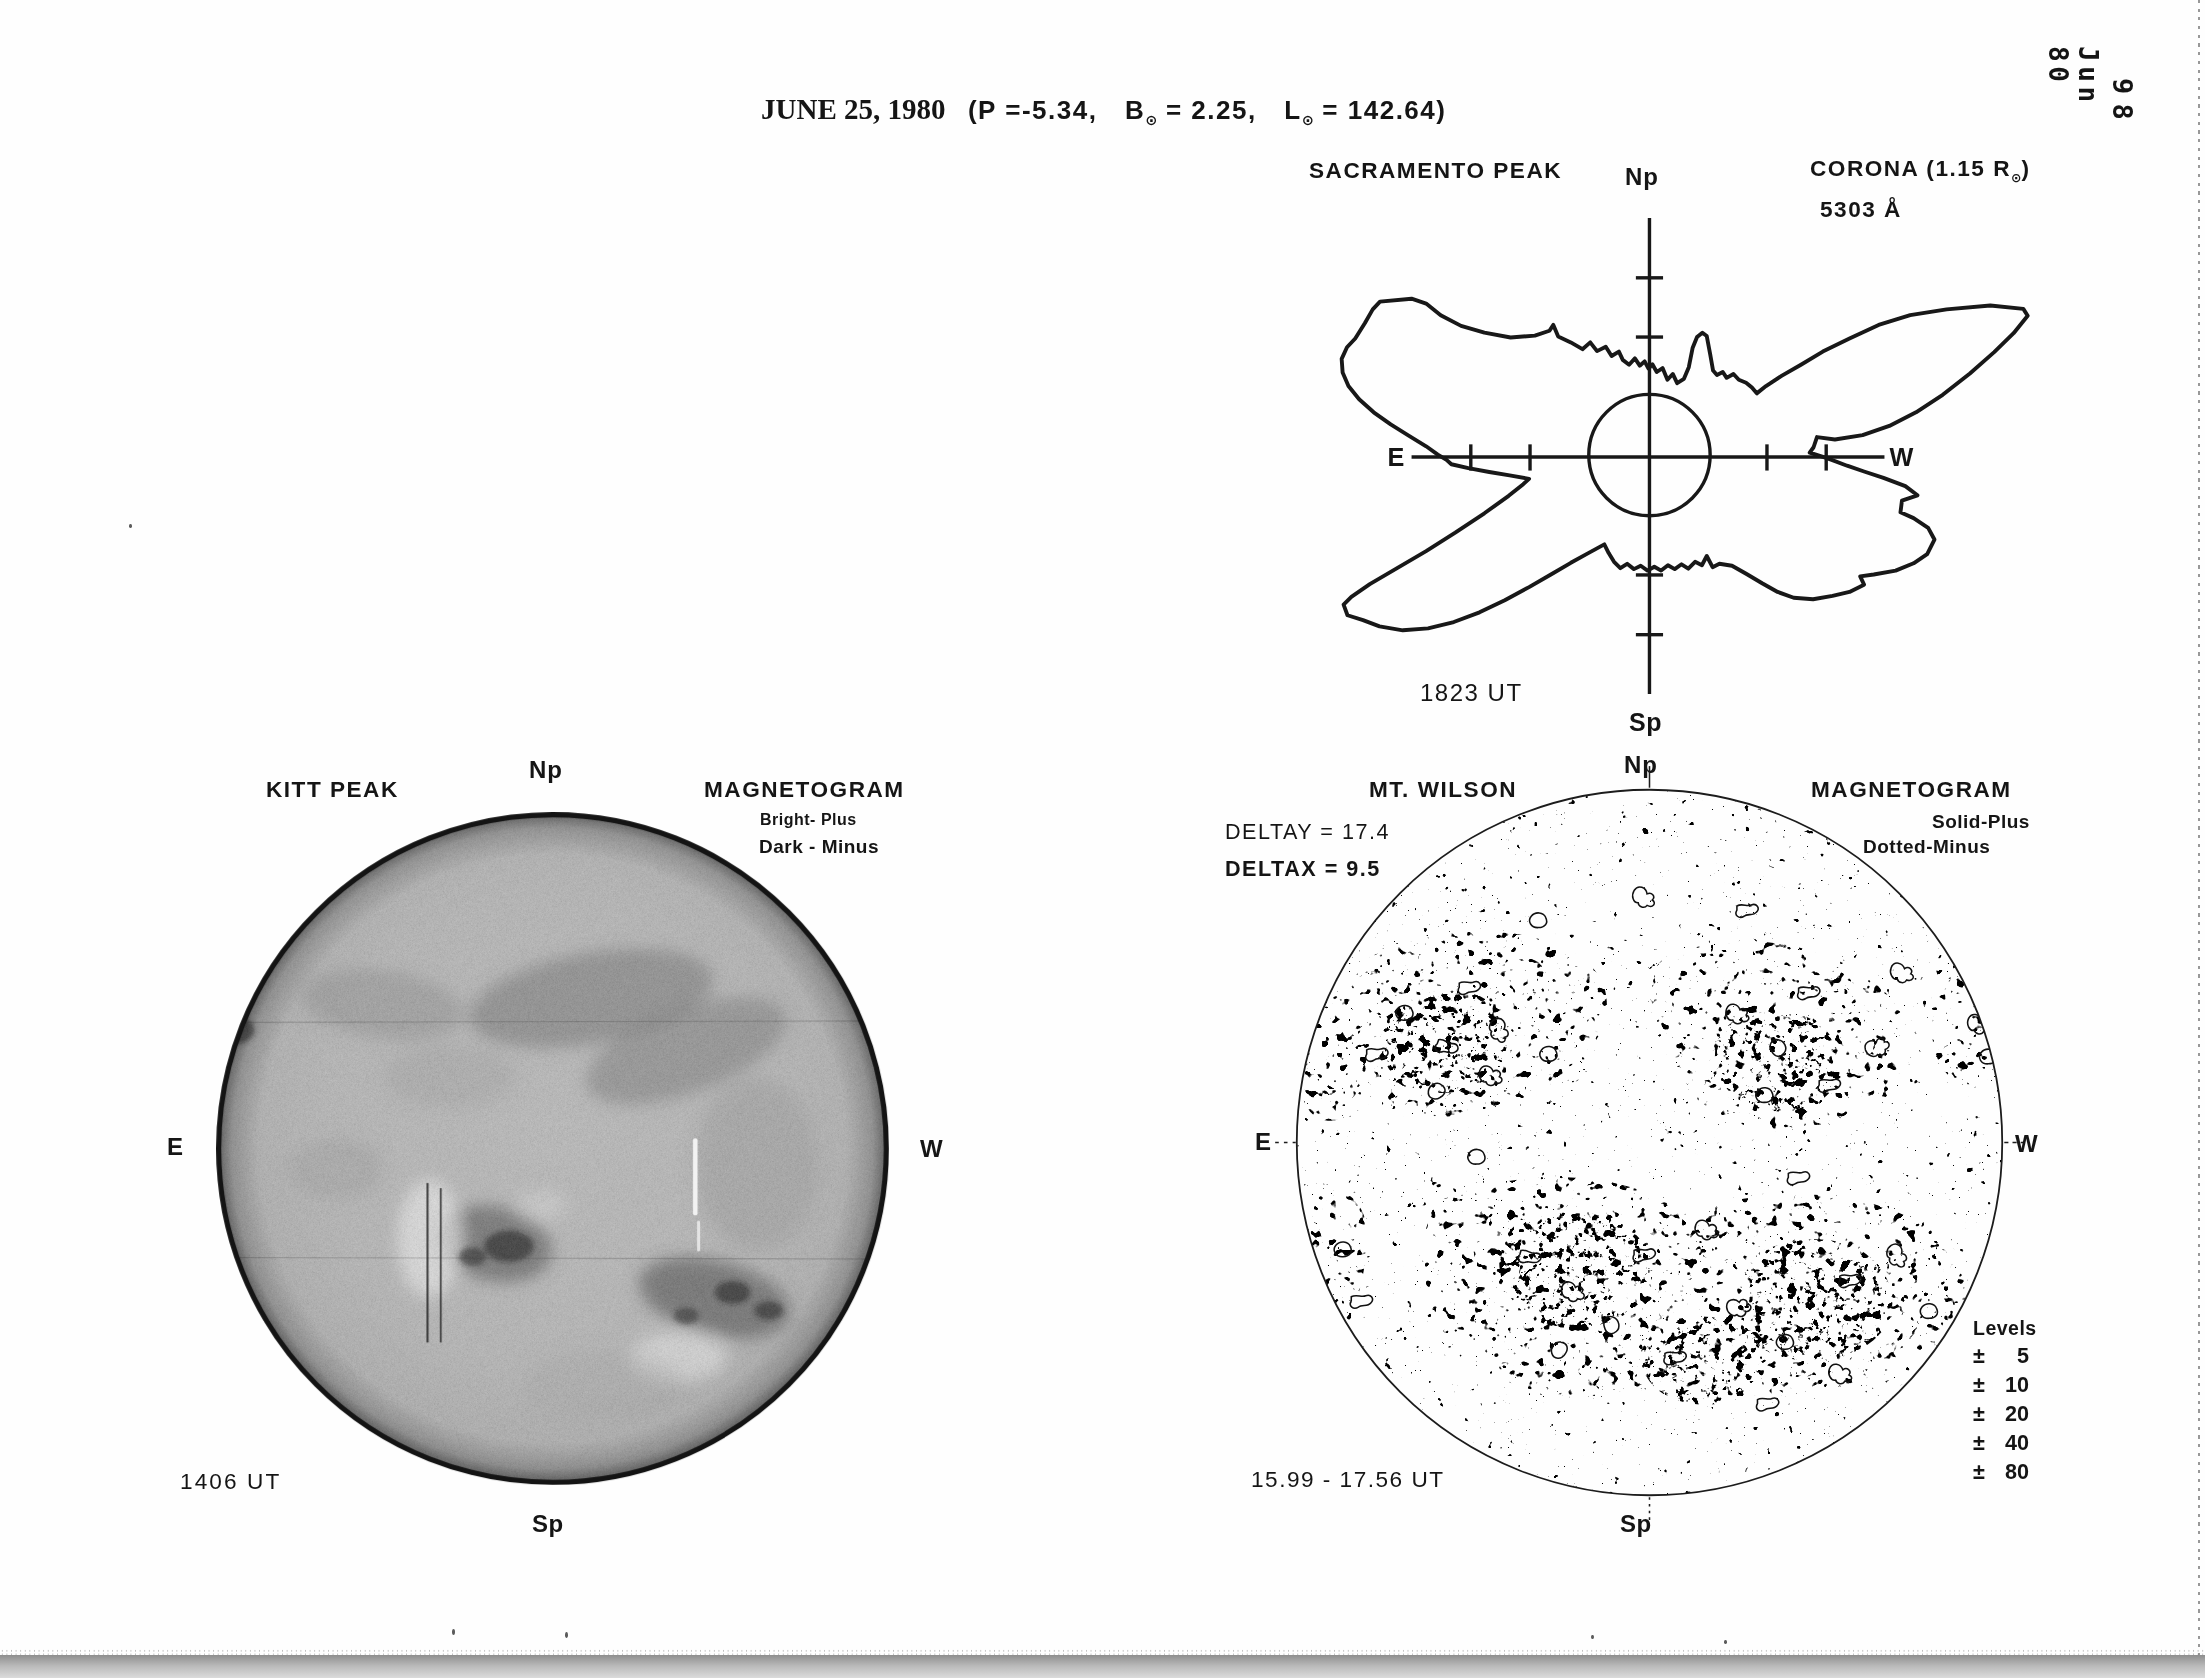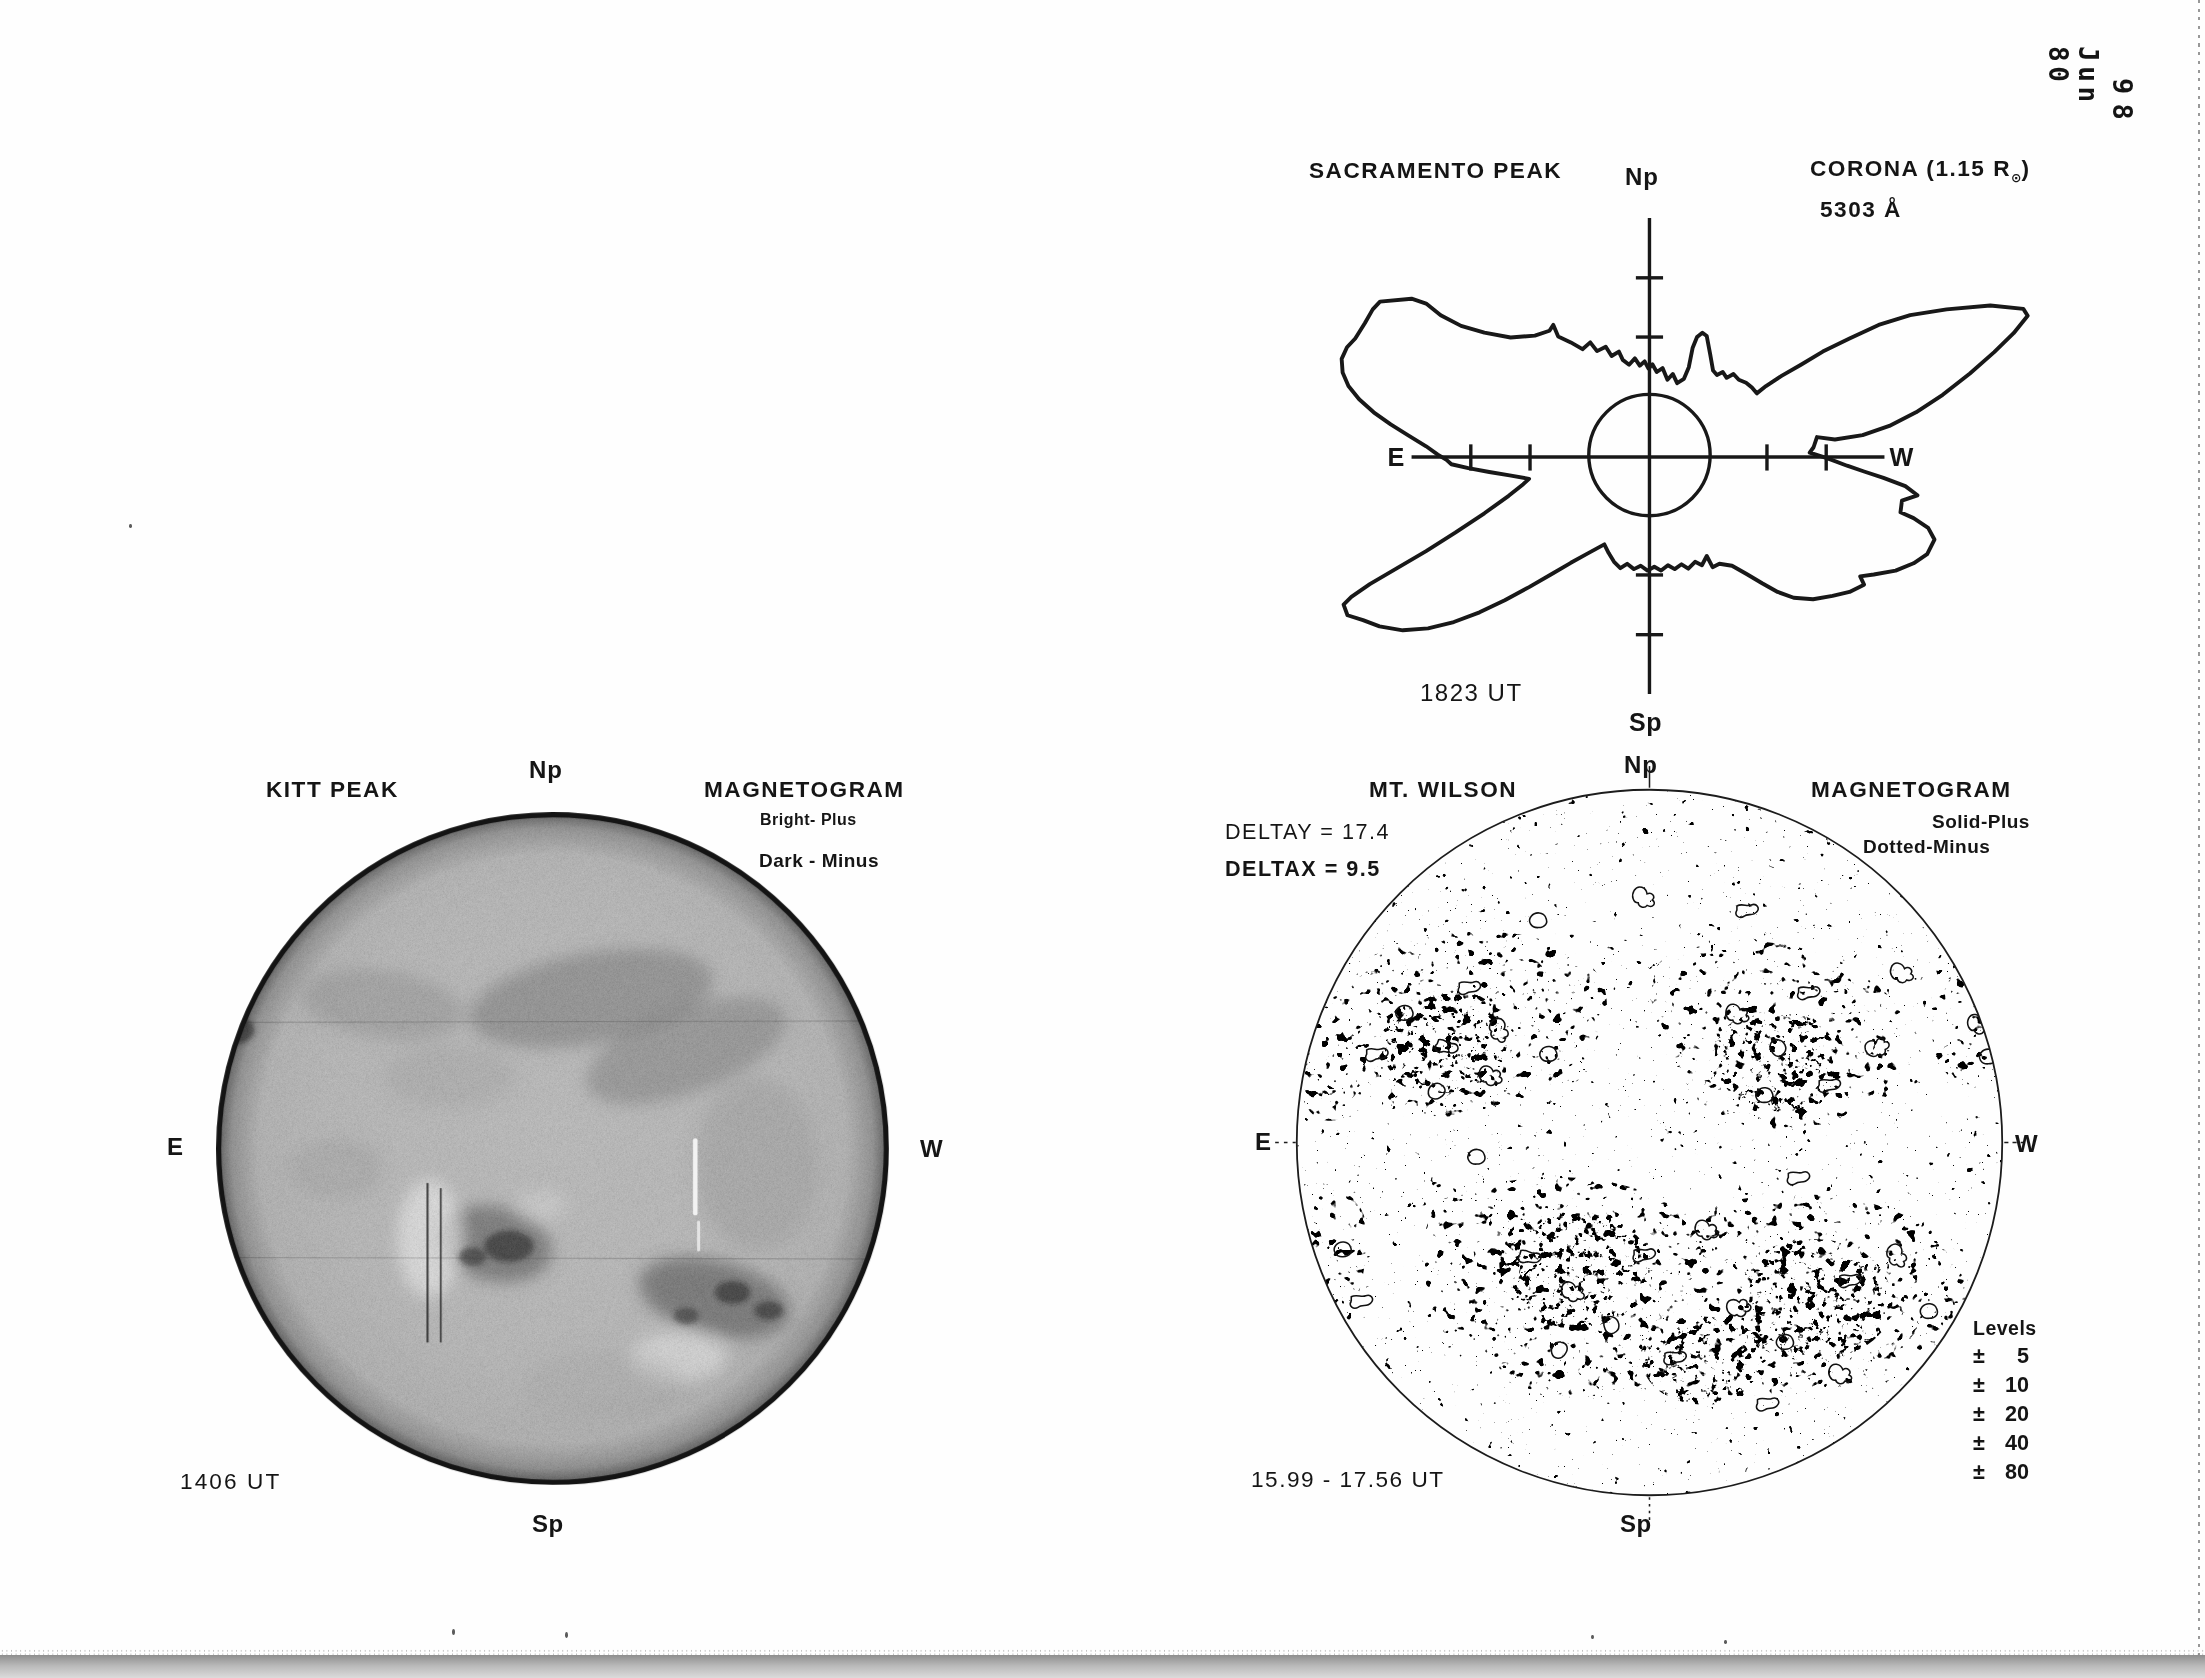--- a/index.html
+++ b/index.html
@@ -21,20 +21,26 @@
       background-image:radial-gradient(#6f6f6f 0.6px,transparent 0.9px);background-size:4.6px 3.6px;}
   #rightedge{position:absolute;left:2198px;top:0;width:1.5px;height:1679px;opacity:.55;
       background:repeating-linear-gradient(to bottom,#444 0 3.1px,transparent 3.1px 8.7px);}
   svg text{font-family:"Liberation Sans","DejaVu Sans",sans-serif;}
 </style>
 </head>
 <body>
 
 <div id="page">
 
+  <div class="t" style="left:761px;top:94px;font-size:29px;">
+    <span class="serif">JUNE 25, 1980</span>
+    <span class="head" style="font-size:26px;margin-left:14.4px;">(P =-5.34,</span>
+    <span class="head" style="font-size:26px;margin-left:19.5px;"><span>B</span><span class="sub">⊙</span> <span>= 2.25,</span></span>
+    <span class="head" style="font-size:26px;margin-left:19.5px;"><span>L</span><span class="sub">⊙</span> <span>= 142.64)</span></span>
+  </div>
 
   <div class="rot" style="left:2103px;top:46px;font-size:26px;letter-spacing:4.6px;">Jun 80</div>
   <div class="rot" style="left:2138px;top:78px;font-size:27px;letter-spacing:9.3px;">98</div>
 
   <div class="t head" style="left:1309px;top:159px;font-size:22.6px;">SACRAMENTO PEAK</div>
   <div class="t leg" style="left:1625px;top:164px;font-size:24px;letter-spacing:1px;">Np</div>
   <div class="t head" style="left:1810px;top:157px;font-size:22.6px;"><span>CORONA (1.15 R</span><span class="sub">⊙</span><span>)</span></div>
   <div class="t head" style="left:1820px;top:198px;font-size:22.6px;">5303 Å</div>
 
   <svg class="abs" style="left:1330px;top:218px;" width="704" height="476" viewBox="60 130 1450 980">
@@ -72,21 +78,21 @@
     <text x="1237" y="640" font-size="52" font-weight="700" fill="#151515" text-anchor="middle">W</text>
   </svg>
 
   <div class="t draft" style="left:1420px;top:680px;font-size:24px;">1823 UT</div>
   <div class="t leg" style="left:1629px;top:709px;font-size:25px;">Sp</div>
 
   <div class="t head" style="left:266px;top:778px;font-size:22.6px;">KITT PEAK</div>
   <div class="t leg" style="left:529px;top:757px;font-size:24px;letter-spacing:1px;">Np</div>
   <div class="t head" style="left:704px;top:778px;font-size:22.6px;">MAGNETOGRAM</div>
   <div class="t leg" style="left:760px;top:812px;font-size:16px;">Bright- Plus</div>
-  <div class="t leg" style="left:759px;top:837px;font-size:19px;margin-top:14px;">Dark  - Minus</div>
+  <div class="t leg" style="left:759px;top:837px;font-size:19px;">Dark  - Minus</div>
 
   <svg class="abs" style="left:213px;top:809px;" width="679" height="679" viewBox="0 0 1320 1320">
     <defs>
       <radialGradient id="kpBase" cx="50%" cy="47%" r="55%">
         <stop offset="0%" stop-color="#b7b7b7"></stop>
           <stop offset="65%" stop-color="#b2b2b2"></stop>
         <stop offset="90%" stop-color="#a7a7a7"></stop>
           <stop offset="98%" stop-color="#949494"></stop>
         <stop offset="100%" stop-color="#7d7d7d"></stop>
       </radialGradient>

